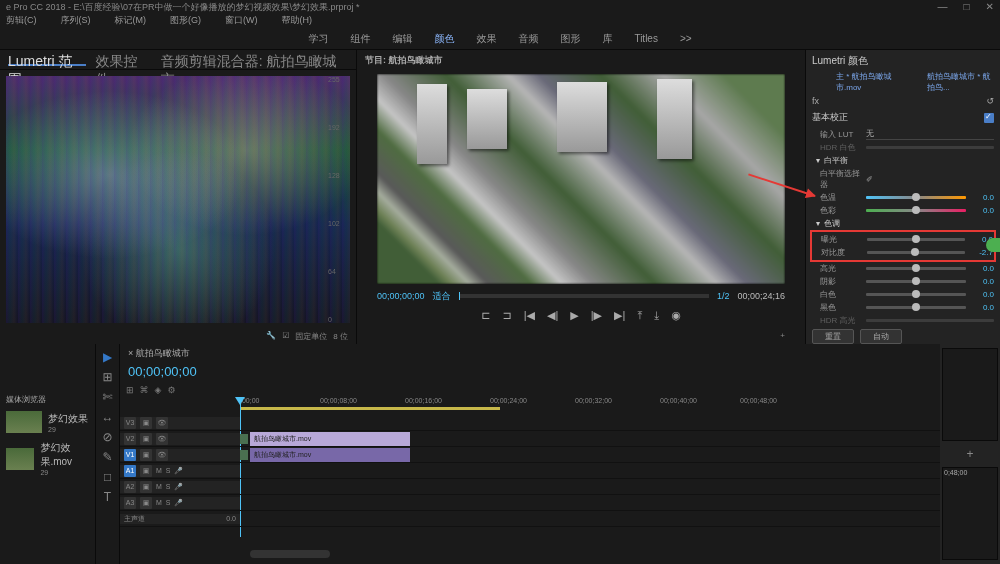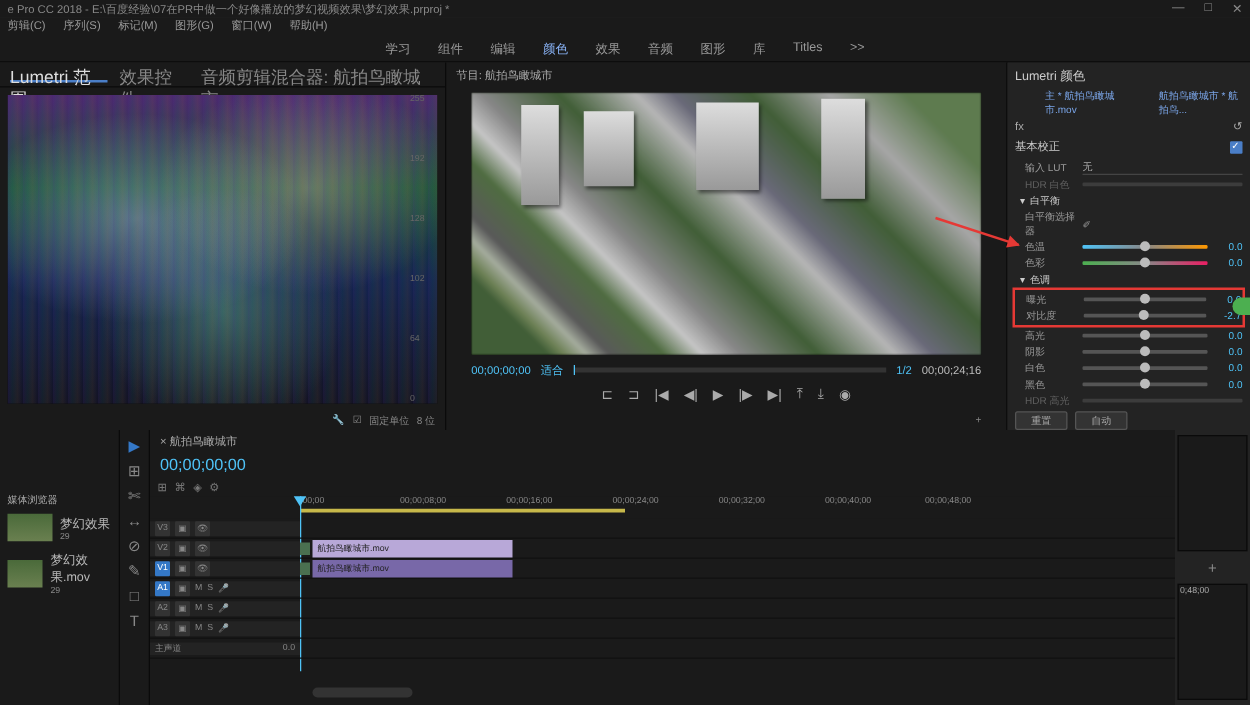--- a/index.html
+++ b/index.html
@@ -2,41 +2,41 @@
 <html><head>
 <meta charset="utf-8">
 <style>
 * { margin: 0; padding: 0; box-sizing: border-box; font-family: "Segoe UI", Arial, sans-serif; }
 body { width: 1000px; height: 564px; background: #232323; color: #b8b8b8; font-size: 10px; overflow: hidden; position: relative; }
 
 .title-bar { height: 14px; background: #1a1a1a; color: #888; padding: 1px 6px; font-size: 9px; display: flex; justify-content: space-between; }
 .win-ctrl { display: flex; gap: 16px; }
 .win-ctrl span { cursor: pointer; font-size: 10px; }
 
-.menu-bar { height: 14px; background: #1a1a1a; padding: 0 6px; font-size: 9px; color: #999; display: flex; gap: 14px; }
+.menu-bar { height: 14px; background: #1a1a1a; padding: 0 6px; font-size: 9px; color: #999; display: flex; gap: 24px; }
 
 .workspace-tabs { height: 22px; background: #1a1a1a; display: flex; align-items: center; gap: 22px; padding: 0 18px; justify-content: center; font-size: 10px; color: #999; border-bottom: 1px solid #0a0a0a; }
 .workspace-tabs span.active { color: #8ab4f8; }
 
 .main-row { display: flex; height: 294px; }
 .left-scope { width: 356px; background: #1a1a1a; display: flex; flex-direction: column; }
 .panel-tabs { height: 20px; display: flex; gap: 10px; padding: 3px 8px; font-size: 14px; color: #888; border-bottom: 1px solid #0a0a0a; }
 .panel-tabs span.active { color: #ddd; border-bottom: 2px solid #4a7ec7; }
 .scope-canvas { flex: 1; margin: 6px; background: linear-gradient(180deg, #0a0a0a 0%, #0a0a0a 100%); position: relative; overflow: hidden; }
 .scope-wave { position: absolute; inset: 0; background:
   repeating-linear-gradient(90deg, rgba(80,40,140,0.15) 0, rgba(40,120,80,0.12) 4px, rgba(160,130,40,0.1) 8px, transparent 12px),
   radial-gradient(ellipse at 30% 40%, rgba(200,200,255,0.4), transparent 40%),
   radial-gradient(ellipse at 70% 30%, rgba(255,200,200,0.35), transparent 35%),
   radial-gradient(ellipse at 50% 70%, rgba(150,255,180,0.3), transparent 40%),
   linear-gradient(180deg, rgba(120,60,180,0.6) 0%, rgba(40,180,120,0.4) 30%, rgba(30,60,150,0.5) 60%, rgba(20,20,40,0.9) 100%);
 }
 .scope-ticks { position: absolute; right: 2px; top: 0; bottom: 0; width: 20px; display: flex; flex-direction: column; justify-content: space-between; font-size: 7px; color: #666; }
 
 .center-prog { flex: 1; background: #1a1a1a; display: flex; flex-direction: column; border-left: 1px solid #0a0a0a; border-right: 1px solid #0a0a0a; }
-.prog-header { height: 20px; padding: 4px 8px; font-size: 9px; color: #aaa; }
+.prog-header { height: 20px; padding: 4px 8px; font-size: 9px; color: #aaa; font-weight: bold; }
 .prog-video { flex: 1; margin: 4px 20px; background: #000; position: relative; overflow: hidden; }
 .aerial { position:absolute; inset:0; background:
   linear-gradient(45deg, #3a5a2f 10%, #6a8050 12%, #a8b0a0 15%, #555 18%, #4a6a3a 25%, #ccc 30%, #888 35%, #3a5a2f 45%, #bbb 55%, #667 60%, #3a5a2f 70%, #aaa 80%, #5a7a4a 90%),
   #4a6a3a; filter: blur(1px) contrast(0.9); }
 .buildings { position:absolute; width:30px; height:80px; background:linear-gradient(#ddd,#999); box-shadow:2px 2px 3px rgba(0,0,0,0.5); }
 .b1{top:10px;left:40px} .b2{top:15px;left:90px;height:60px;width:40px} .b3{top:8px;left:180px;width:50px;height:70px} .b4{top:5px;left:280px;width:35px}
 
 .prog-bar { height: 16px; display: flex; align-items: center; gap: 8px; padding: 0 20px; font-size: 9px; color: #4fc3f7; }
 .prog-bar .scrub { flex: 1; height: 4px; background: #333; position: relative; }
 .prog-bar .scrub::before { content:''; position:absolute; left:0; top:-2px; width:1px; height:8px; background:#4fc3f7; }

